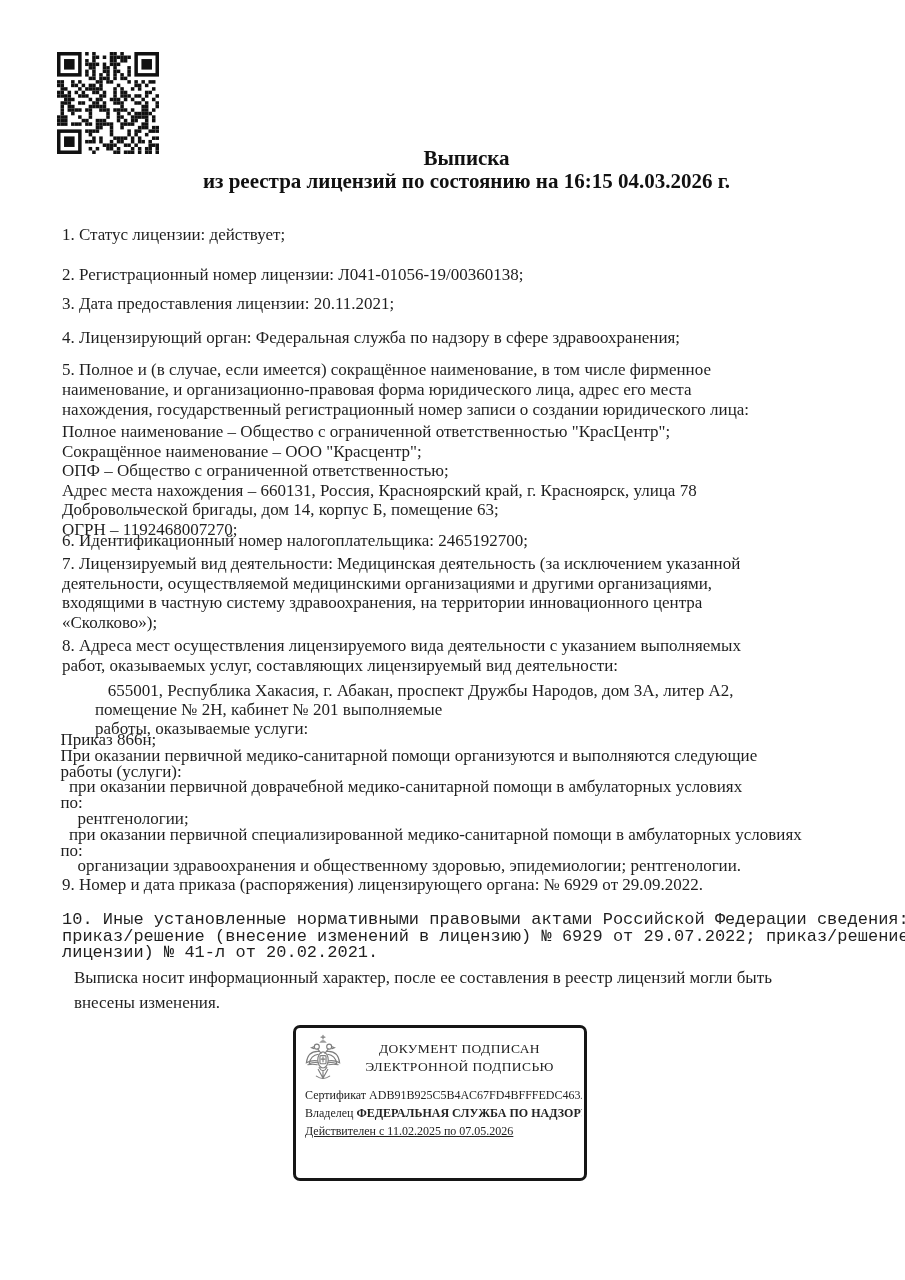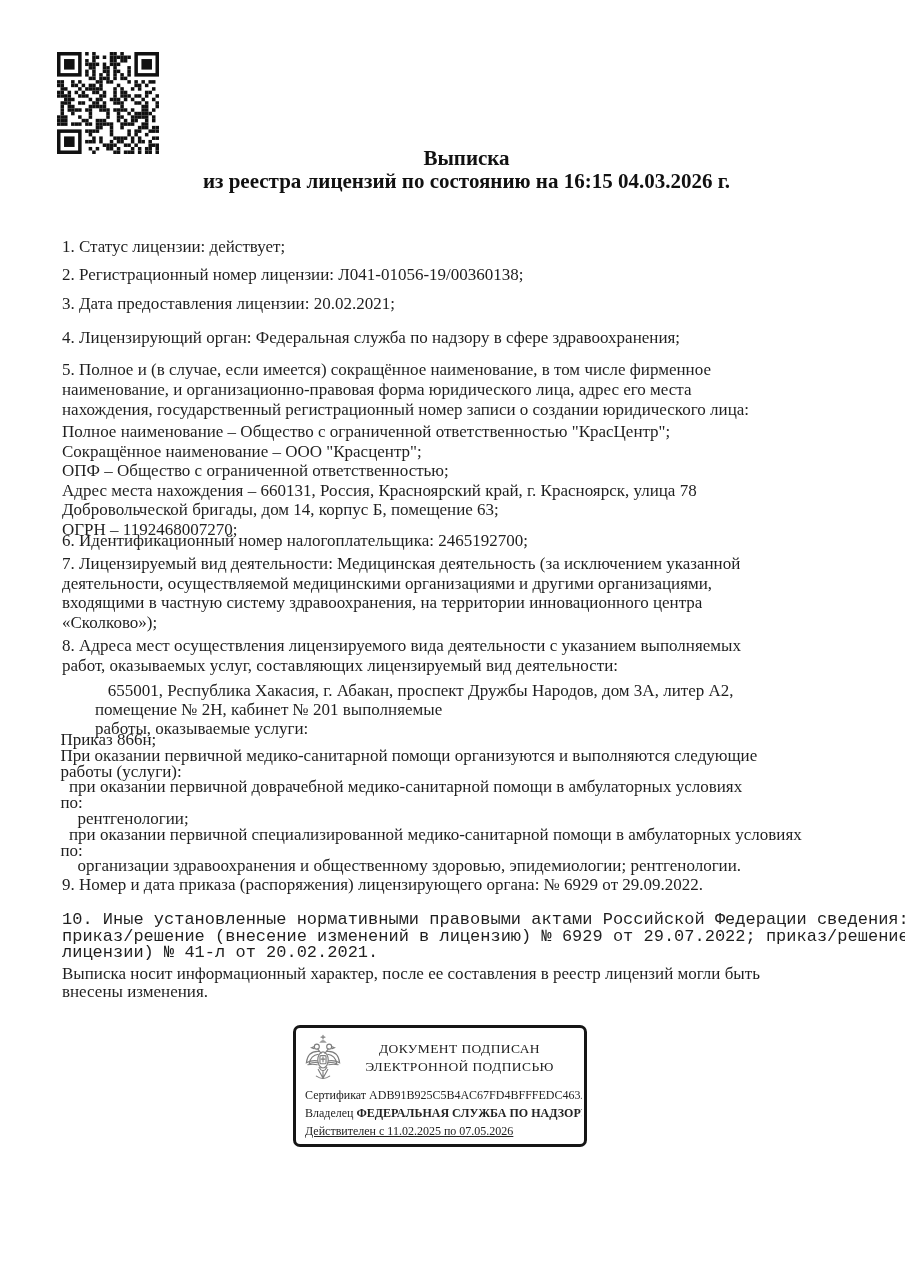--- a/index.html
+++ b/index.html
@@ -35,28 +35,28 @@
   .formed-note {
     position: absolute;
     right: 70px;
     top: 220px;
     font-size: 14px;
     line-height: 16px;
   }
   .lh195 { line-height: 19.5px; }
   .lh19  { line-height: 19px; margin-left: 43px; }
   .lh165 { line-height: 16.5px; font-family: Liberation Mono, monospace; }
-  .lh17  { line-height: 18px; }
+  .lh17  { line-height: 25px; margin-left: 12px; }
   .works { left: 52px; line-height: 15.8px; }
   .addr  { left: 52px; }
   #qr { position: absolute; left: 57px; top: 52px; width: 102px; height: 102px; }
   #stamp {
     position: absolute;
     left: 293px; top: 1025px;
-    width: 294px; height: 122px;
+    width: 294px; height: 156px;
     box-sizing: border-box;
     border: 3px solid #161616;
     border-radius: 7px;
     background: #fff;
   }
   #stamp .emblem { position: absolute; left: 8px; top: 6px; width: 38px; height: 50px; }
   #stamp .stamp-title {
     position: absolute; left: 44px; right: 5px; top: 12px;
     text-align: center;
     font-size: 13.5px; line-height: 17.5px;
@@ -405,23 +405,23 @@
       <rect x="84" y="7" width="10.5" height="10.5" fill="#111"></rect>
       <rect x="0" y="77" width="24.5" height="24.5" fill="#111"></rect>
       <rect x="3.5" y="80.5" width="17.5" height="17.5" fill="#fff"></rect>
       <rect x="7" y="84" width="10.5" height="10.5" fill="#111"></rect>
     </svg>
 
   <div class="title">Выписка
 из реестра лицензий по состоянию на 16:15 04.03.2026 г.</div>
 
 
-  <div class="p" style="top:237px">1. Статус лицензии: действует;</div>
+  <div class="p" style="top:225px">1. Статус лицензии: действует;</div>
   <div class="p" style="top:265px">2. Регистрационный номер лицензии: Л041-01056-19/00360138;</div>
-  <div class="p" style="top:294px">3. Дата предоставления лицензии: 20.02.2021;</div>
+  <div class="p" style="top:294px">3. Дата предоставления лицензии: 20.11.2021;</div>
   <div class="p" style="top:328px">4. Лицензирующий орган: Федеральная служба по надзору в сфере здравоохранения;</div>
 
   <div class="p" style="top:360px">5. Полное и (в случае, если имеется) сокращённое наименование, в том числе фирменное
 наименование, и организационно-правовая форма юридического лица, адрес его места
 нахождения, государственный регистрационный номер записи о создании юридического лица:</div>
   <div class="p lh195" style="top:422px">Полное наименование – Общество с ограниченной ответственностью "КрасЦентр";
 Сокращённое наименование – ООО "Красцентр";
 ОПФ – Общество с ограниченной ответственностью;
 Адрес места нахождения – 660131, Россия, Красноярский край, г. Красноярск, улица 78
 Добровольческой бригады, дом 14, корпус Б, помещение 63;

